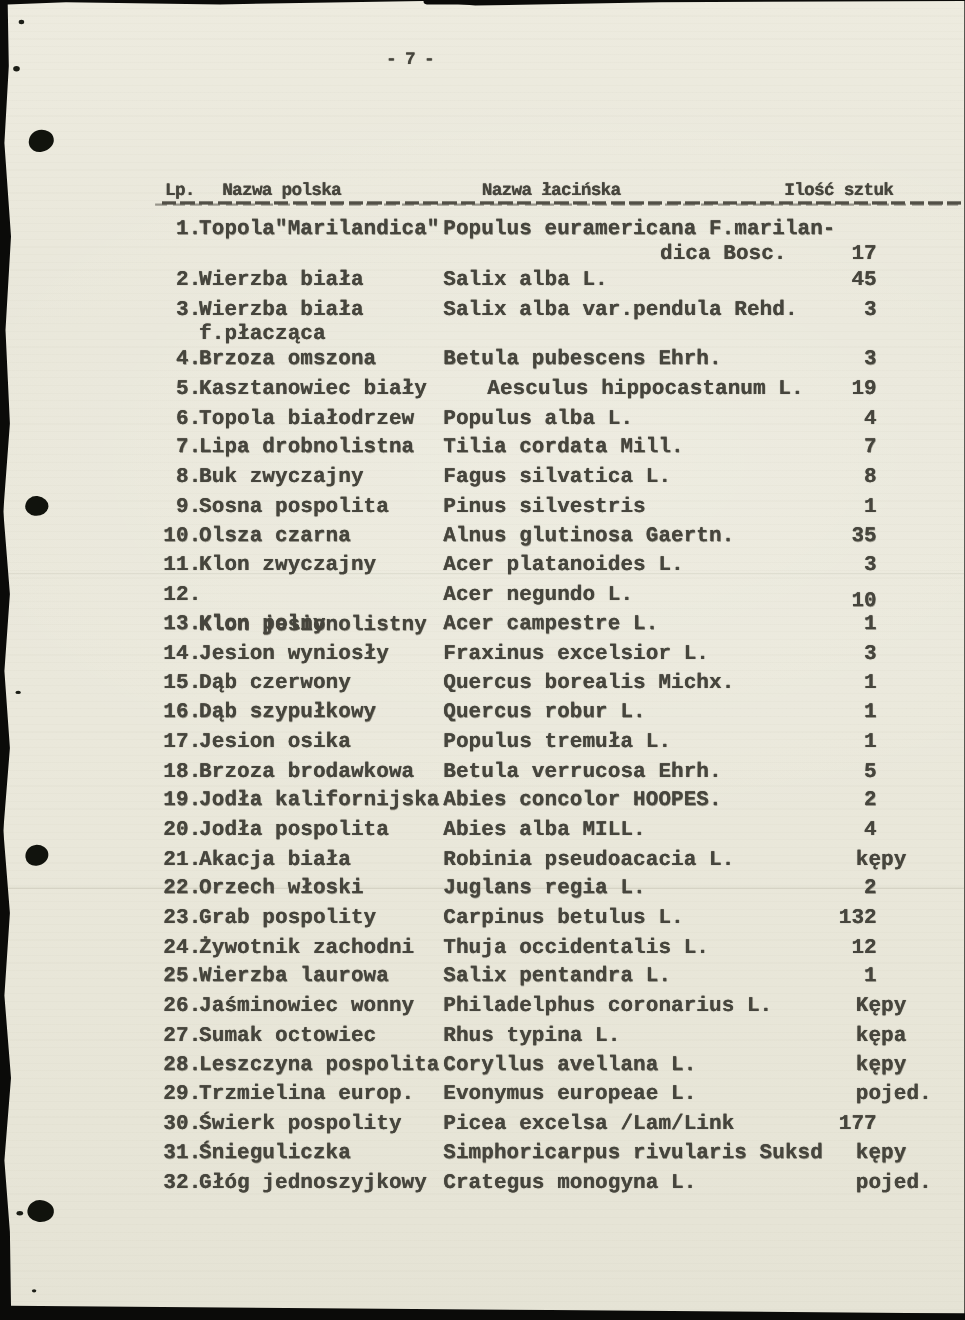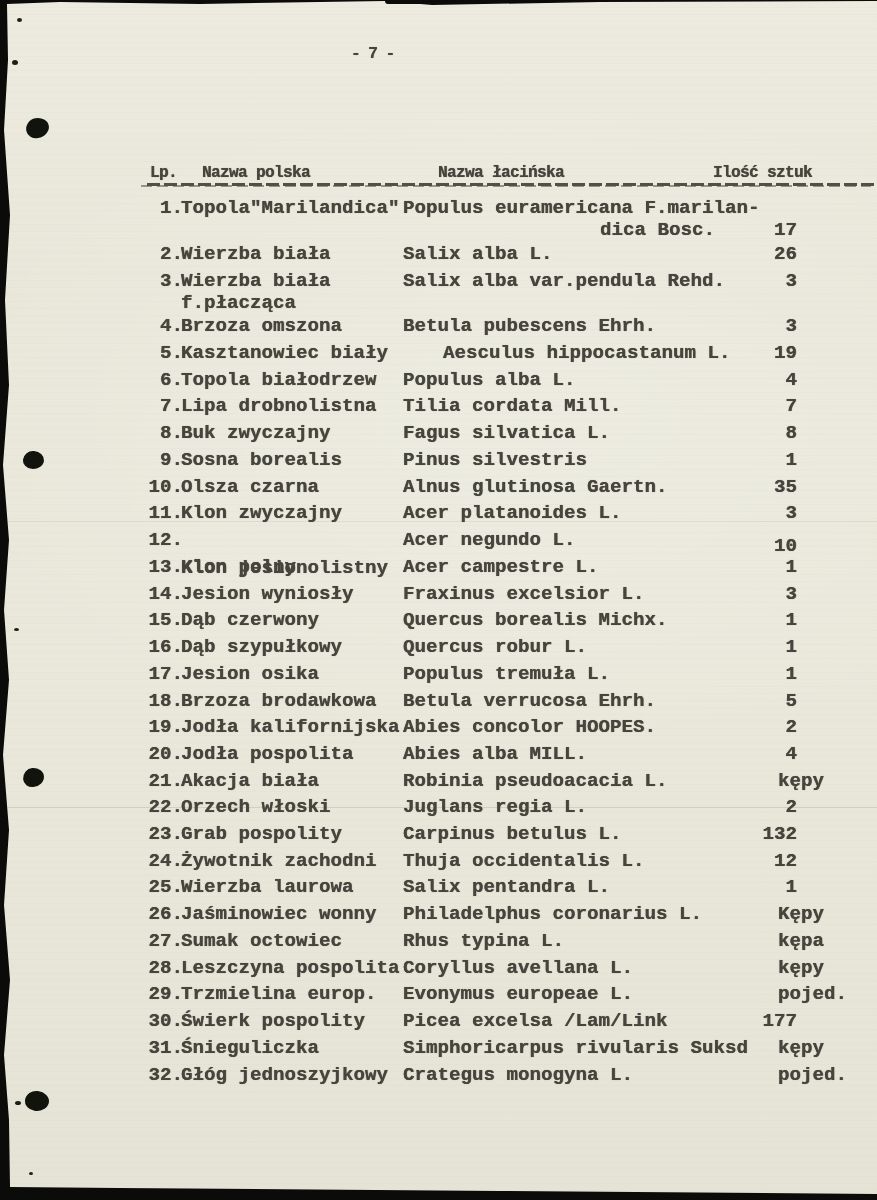--- a/index.html
+++ b/index.html
@@ -78,21 +78,21 @@
         <div class="cell lp" style="top: 199px;">1.</div>
         <div class="cell pl" style="top: 199px;">Topola"Marilandica"</div>
         <div class="cell la" style="top: 199px;">Populus euramericana F.marilan-</div>
         <div class="cell la" style="top: 221px; left: 600px;">dica Bosc.</div>
         <div class="cell ct-num" style="top: 221px;">17</div>
       </div>
       <div>
         <div class="cell lp" style="top: 245px;">2.</div>
         <div class="cell pl" style="top: 245px;">Wierzba biała</div>
         <div class="cell la" style="top: 245px;">Salix alba L.</div>
-        <div class="cell ct-num" style="top: 245px;">26</div>
+        <div class="cell ct-num" style="top: 245px;">45</div>
       </div>
       <div>
         <div class="cell lp" style="top: 272px;">3.</div>
         <div class="cell pl" style="top: 272px;">Wierzba biała</div>
         <div class="cell pl" style="top: 294px;">f.płacząca</div>
         <div class="cell la" style="top: 272px;">Salix alba var.pendula Rehd.</div>
         <div class="cell ct-num" style="top: 272px;">3</div>
       </div>
       <div>
         <div class="cell lp" style="top: 317px;">4.</div>
@@ -119,21 +119,21 @@
         <div class="cell ct-num" style="top: 397px;">7</div>
       </div>
       <div>
         <div class="cell lp" style="top: 424px;">8.</div>
         <div class="cell pl" style="top: 424px;">Buk zwyczajny</div>
         <div class="cell la" style="top: 424px;">Fagus silvatica L.</div>
         <div class="cell ct-num" style="top: 424px;">8</div>
       </div>
       <div>
         <div class="cell lp" style="top: 451px;">9.</div>
-        <div class="cell pl" style="top: 451px;">Sosna borealis</div>
+        <div class="cell pl" style="top: 451px;">Sosna pospolita</div>
         <div class="cell la" style="top: 451px;">Pinus silvestris</div>
         <div class="cell ct-num" style="top: 451px;">1</div>
       </div>
       <div>
         <div class="cell lp" style="top: 478px;">10.</div>
         <div class="cell pl" style="top: 478px;">Olsza czarna</div>
         <div class="cell la" style="top: 478px;">Alnus glutinosa Gaertn.</div>
         <div class="cell ct-num" style="top: 478px;">35</div>
       </div>
       <div>

